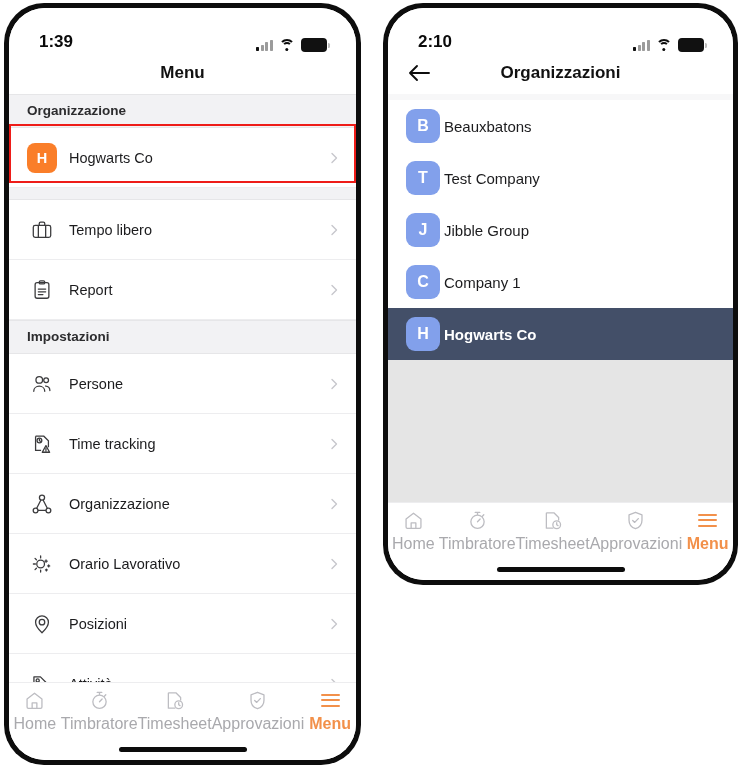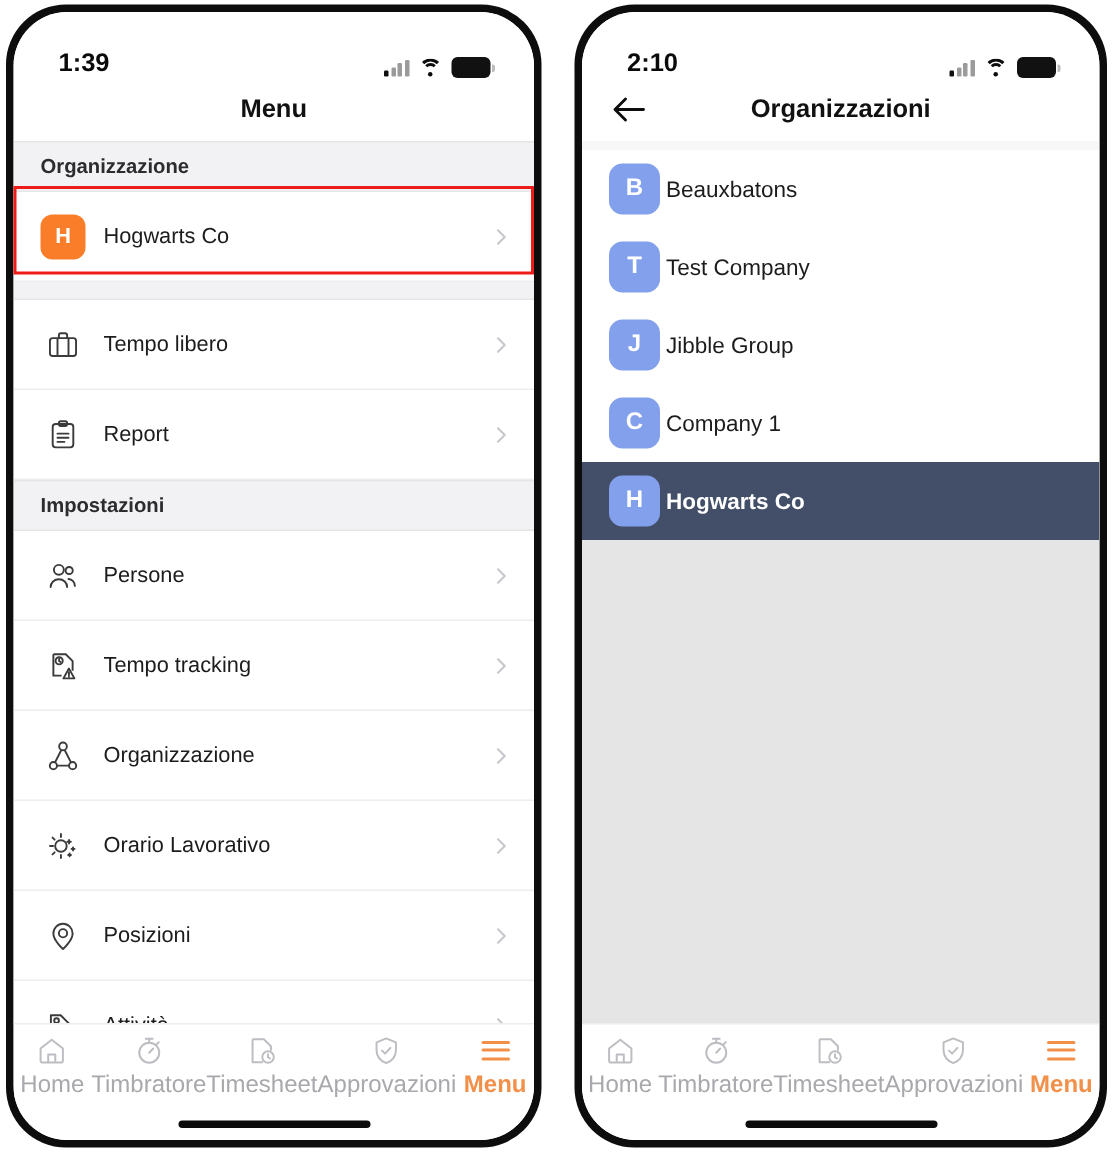--- a/index.html
+++ b/index.html
@@ -13,21 +13,21 @@
 
   
   .phone {
     position: absolute;
     background: #0d0d0d;
     border-radius: 40px;
     padding: 5px;
     overflow: hidden;
   }
   .phone.left  { left: 4px;   top: 3px; width: 357px; height: 762px; }
-  .phone.right { left: 383px; top: 3px; width: 355px; height: 762px; }
+  .phone.right { left: 383px; top: 3px; width: 355px; height: 582px; }
   .screen {
     position: relative;
     width: 100%; height: 100%;
     background: #ffffff;
     border-radius: 36px;
     overflow: hidden;
     display: flex; flex-direction: column;
   }
 
   
@@ -266,21 +266,21 @@
           <div class="ico">
             <svg width="22" height="22" viewBox="0 0 24 24" fill="none" stroke="#3b3b3d" stroke-width="1.4">
                 <path d="M5 3.5h9l5 5v7"></path>
                 <path d="M5 3.5v15.5h6"></path>
                 <circle cx="9.2" cy="8.2" r="2.6"></circle>
                 <path d="M9.2 6.8v1.6l1 .7" stroke-linecap="round"></path>
                 <path d="M16.3 13.8l4 7.2h-8z" stroke-linejoin="round"></path>
                 <path d="M16.3 16.6v2.1M16.3 19.7v.1" stroke-linecap="round"></path>
               </svg>
           </div>
-          <div class="label">Tempo tracking</div>
+          <div class="label">Time tracking</div>
           <svg class="chev" viewBox="0 0 12 12">
               <path d="M4 1.5 L8.5 6 L4 10.5" fill="none" stroke="#c7c7cc" stroke-width="1.4" stroke-linecap="round" stroke-linejoin="round"></path>
             </svg>
         </div>
 
         <div class="row">
           <div class="ico">
             <svg width="22" height="22" viewBox="0 0 24 24" fill="none" stroke="#3b3b3d" stroke-width="1.4">
                 <circle cx="12" cy="5" r="2.8"></circle>
                 <circle cx="5" cy="19" r="2.6"></circle>

